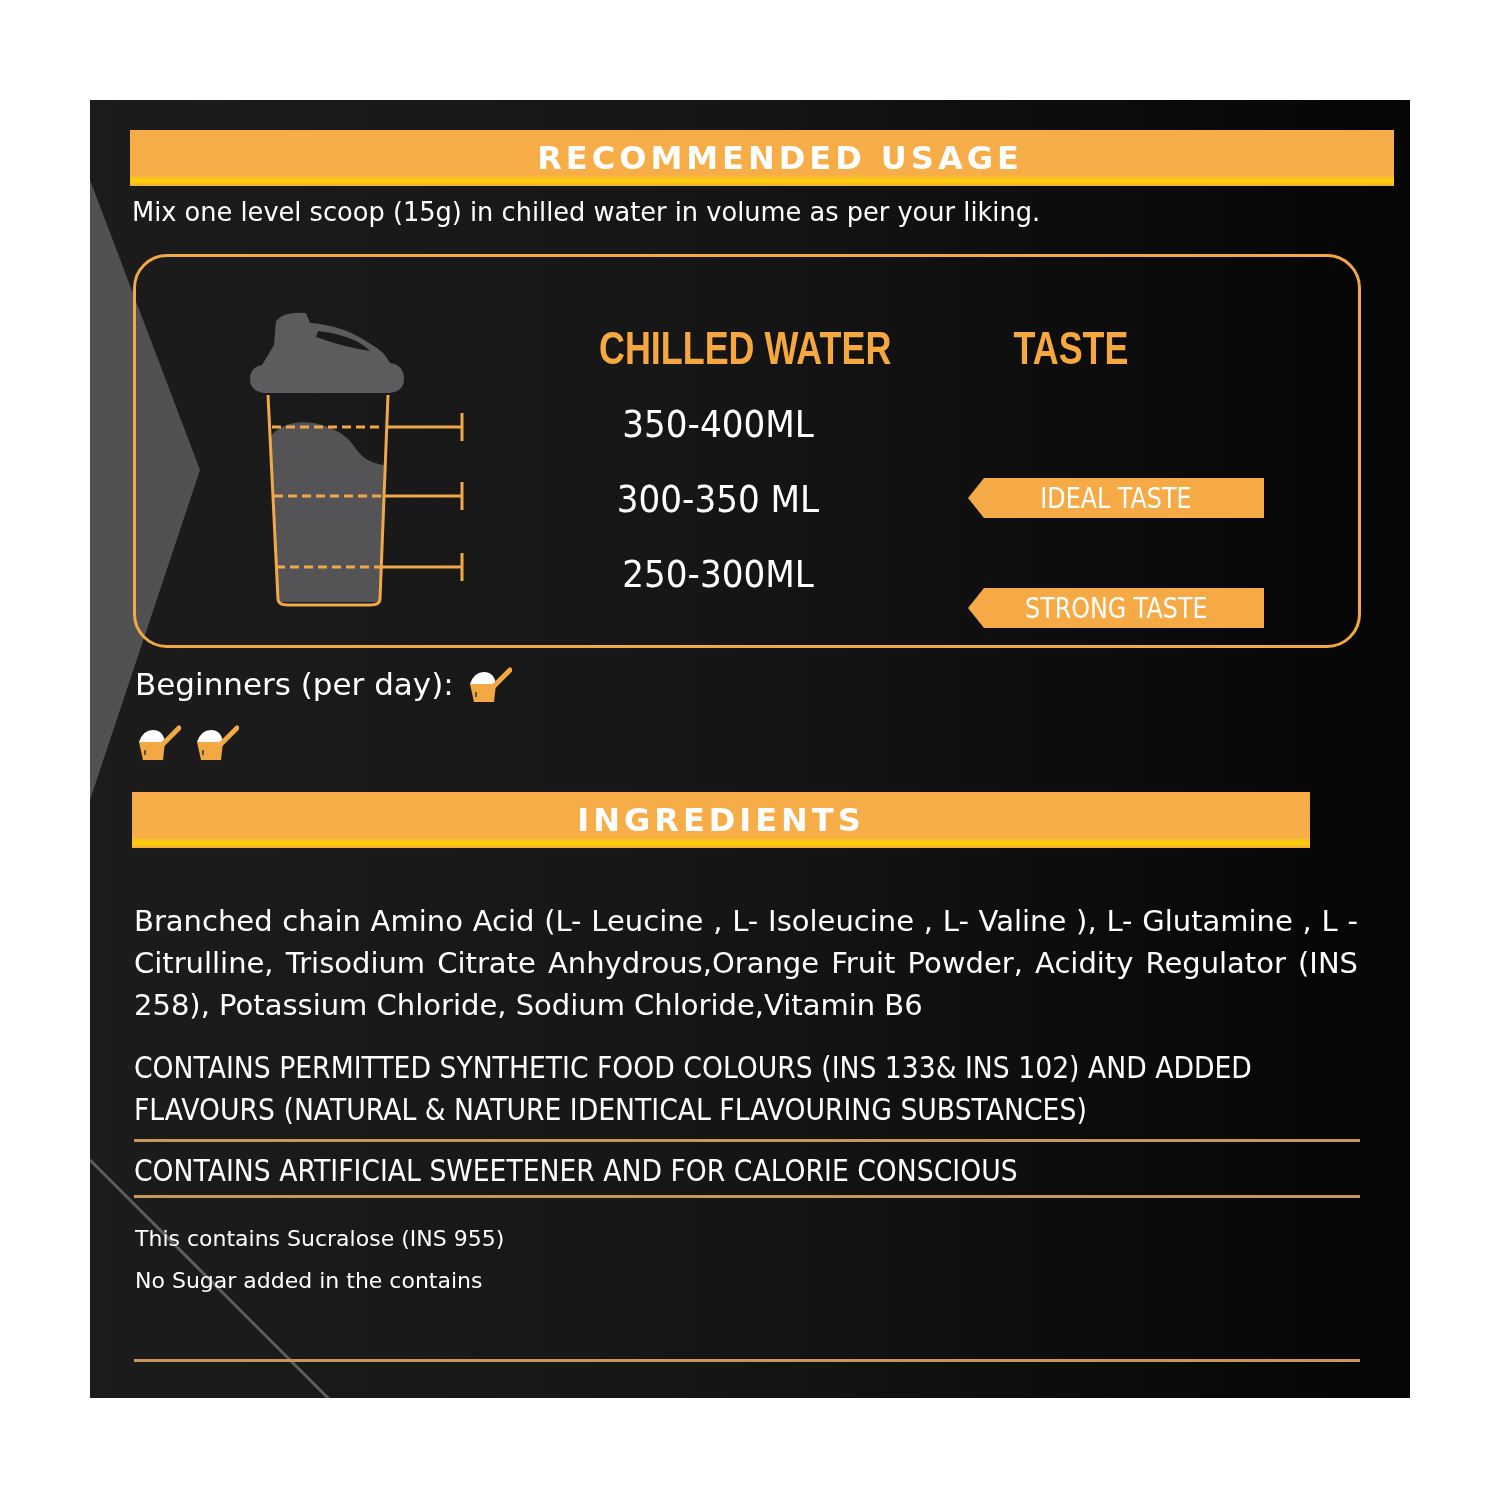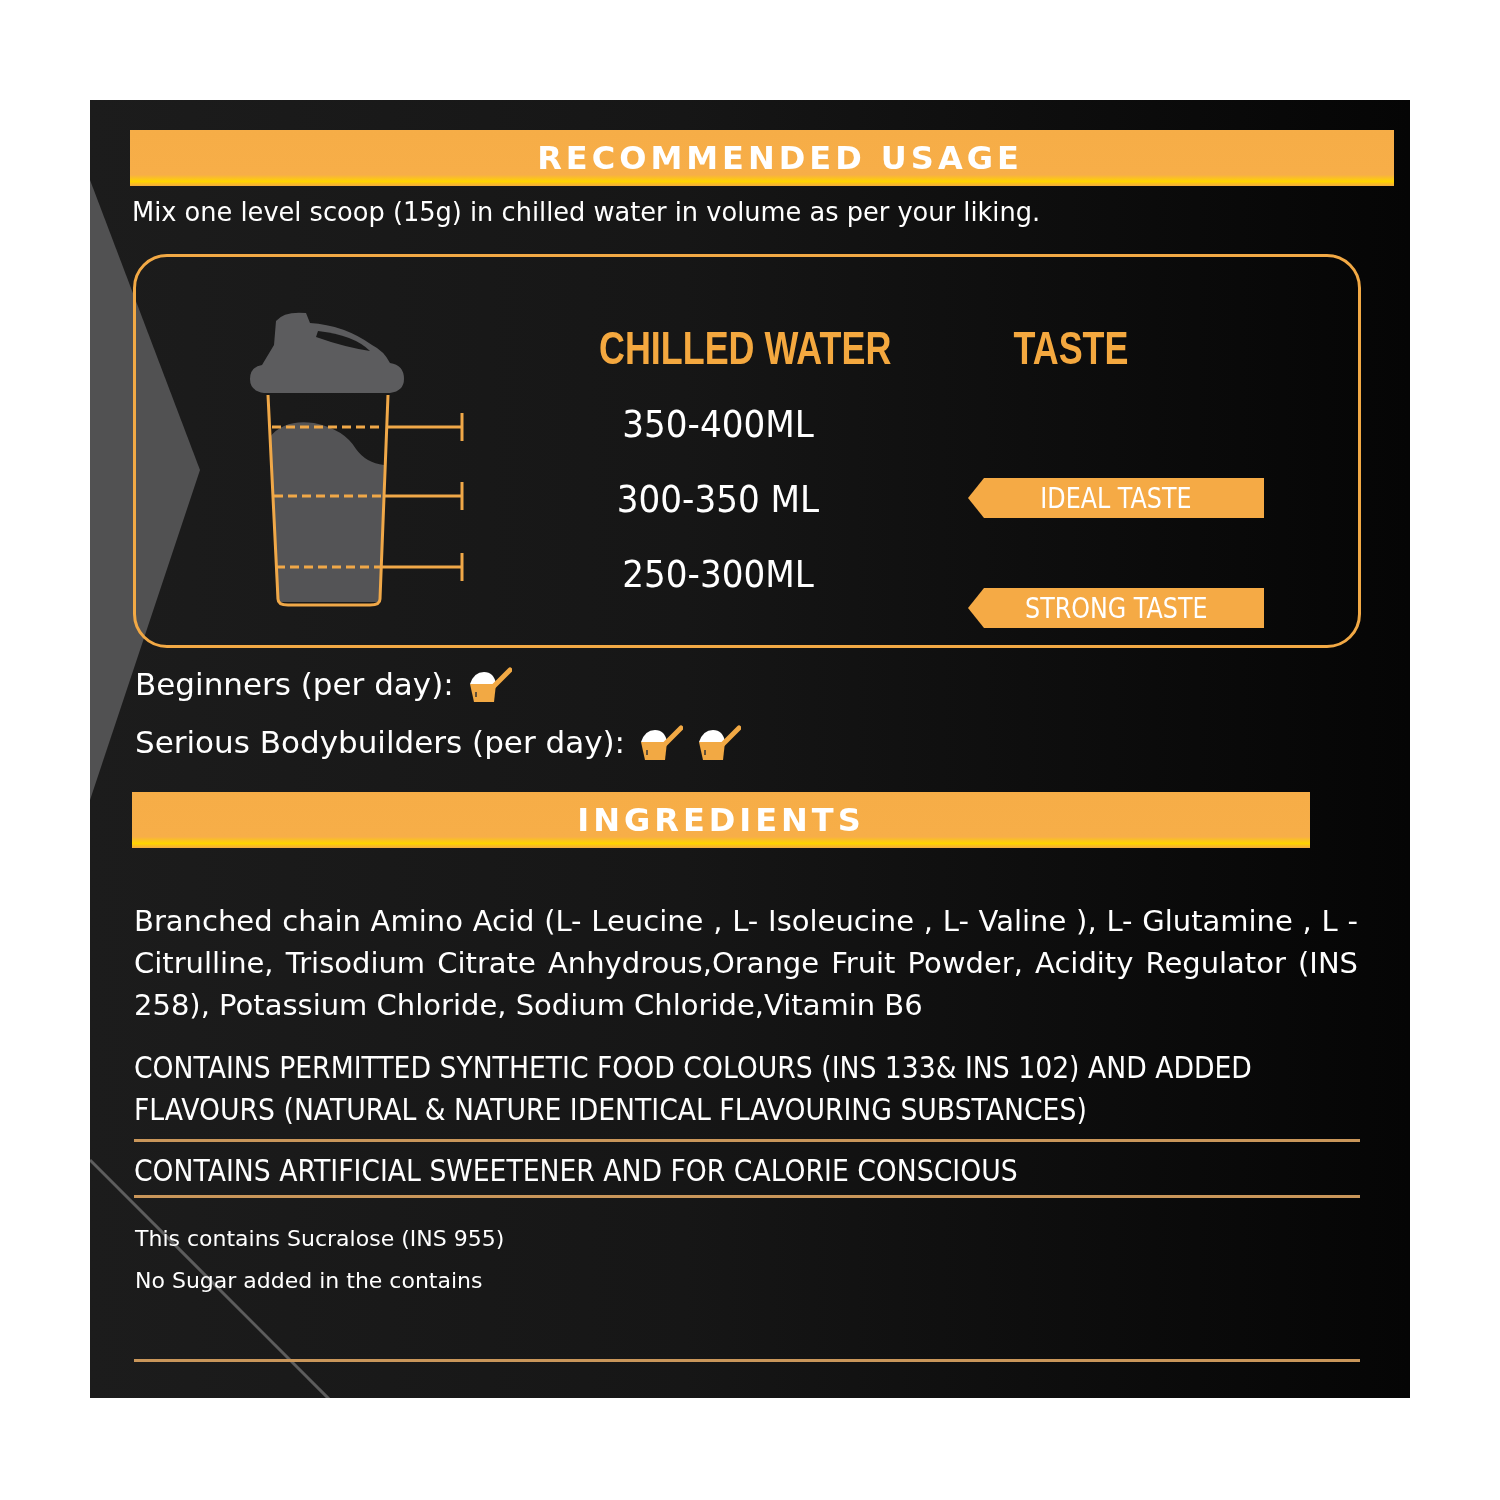--- a/index.html
+++ b/index.html
@@ -91,21 +91,20 @@
   <div class="text per-day" style="top:564px;">
     <span>Beginners (per day):</span>
     <svg class="scoop" viewBox="0 0 46 40">
       <path d="M4,20 L30,20 L28,38 L8,38 Z" fill="#f2a944"></path>
       <path d="M4,20 Q8,8 18,8 Q28,8 30,20 Z" fill="#ffffff"></path>
       <line x1="28" y1="22" x2="44" y2="6" stroke="#f2a944" stroke-width="5" stroke-linecap="round"></line>
       <line x1="10" y1="28" x2="10" y2="33" stroke="#333" stroke-width="1.5"></line>
     </svg>
   </div>
   <div class="text per-day" style="top:622px;">
-    <span>Serious Bodybuilders (per day):</span>
     <svg class="scoop" viewBox="0 0 46 40">
       <path d="M4,20 L30,20 L28,38 L8,38 Z" fill="#f2a944"></path>
       <path d="M4,20 Q8,8 18,8 Q28,8 30,20 Z" fill="#ffffff"></path>
       <line x1="28" y1="22" x2="44" y2="6" stroke="#f2a944" stroke-width="5" stroke-linecap="round"></line>
       <line x1="10" y1="28" x2="10" y2="33" stroke="#333" stroke-width="1.5"></line>
     </svg>
     <svg class="scoop" viewBox="0 0 46 40">
       <path d="M4,20 L30,20 L28,38 L8,38 Z" fill="#f2a944"></path>
       <path d="M4,20 Q8,8 18,8 Q28,8 30,20 Z" fill="#ffffff"></path>
       <line x1="28" y1="22" x2="44" y2="6" stroke="#f2a944" stroke-width="5" stroke-linecap="round"></line>

